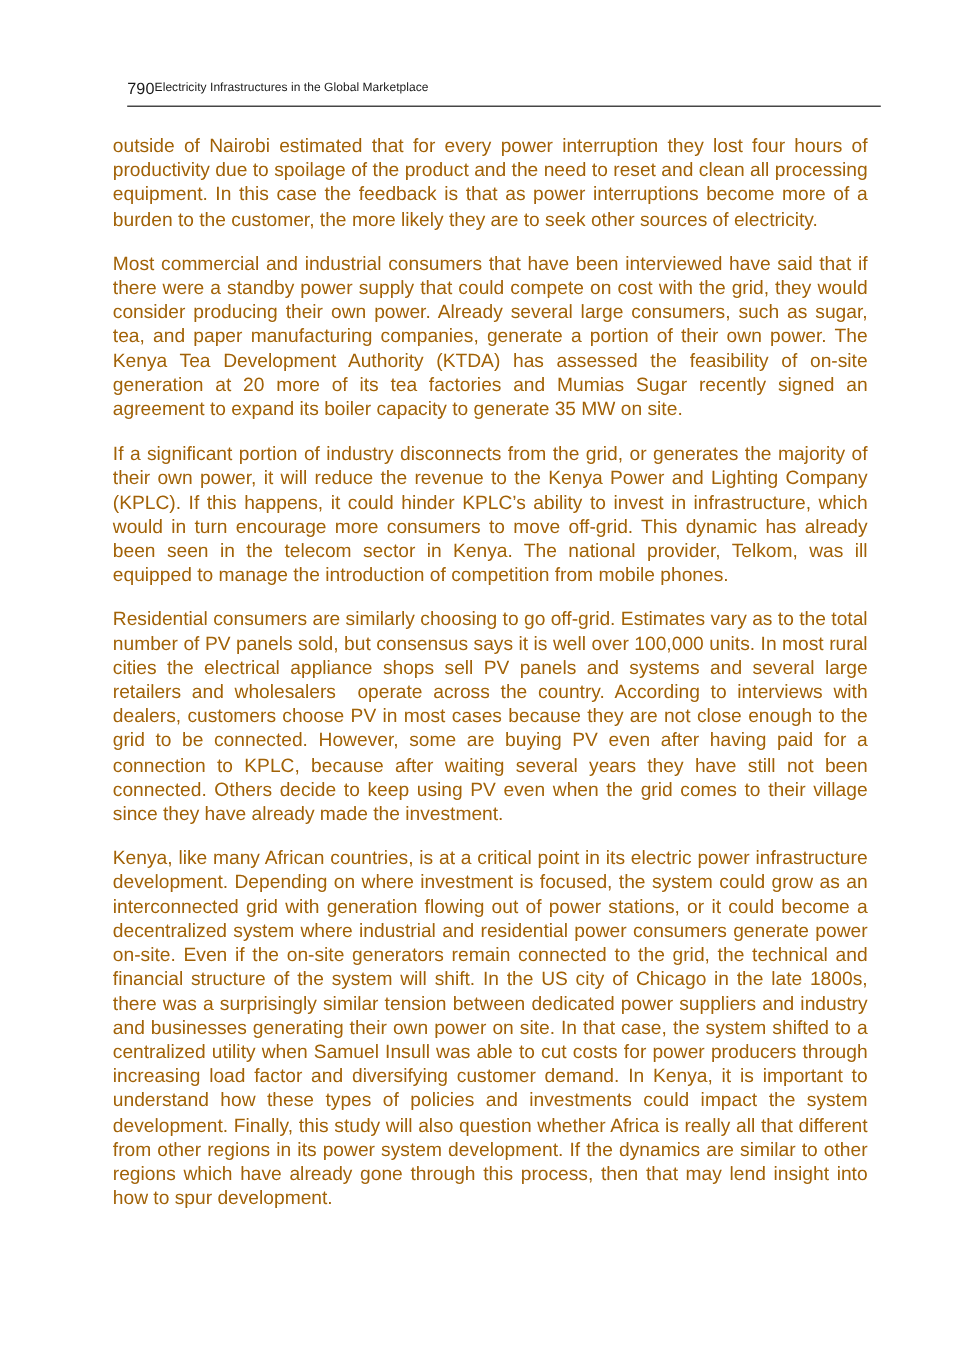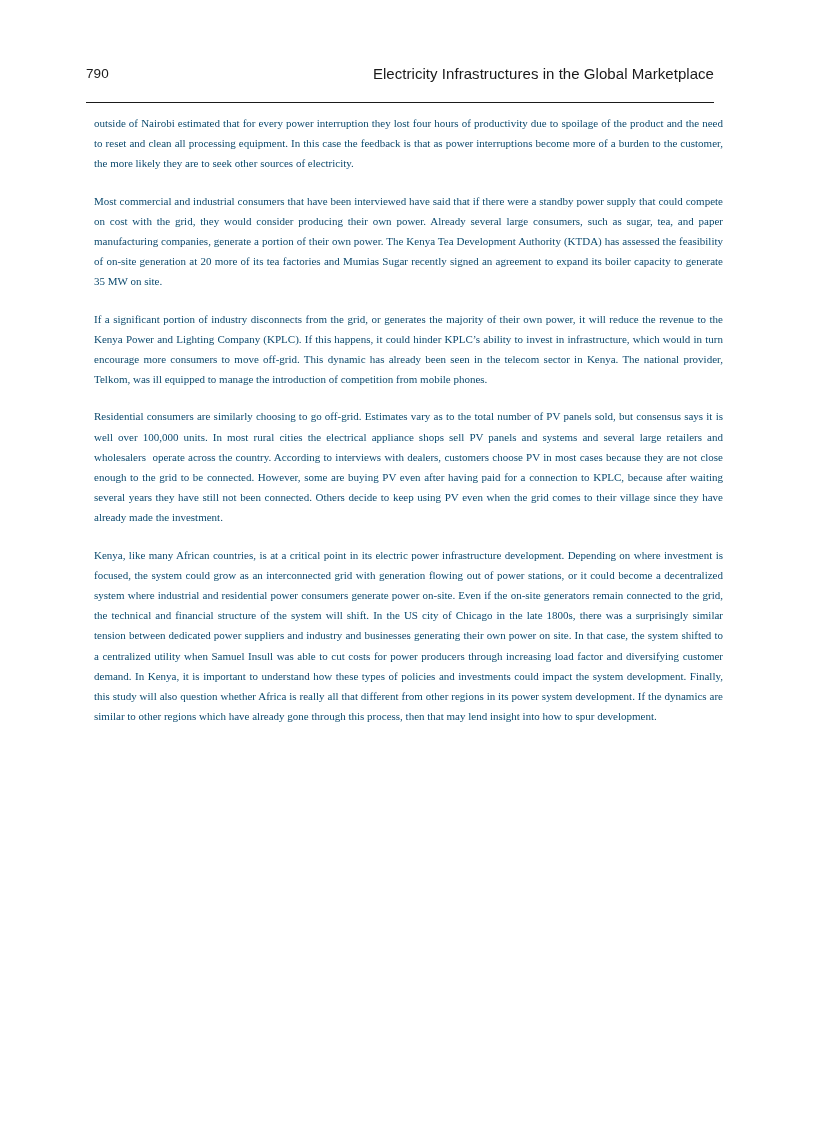--- a/index.html
+++ b/index.html
@@ -20,63 +20,62 @@
     position: relative;
     width: 816px;
     height: 1123px;
     box-sizing: border-box;
     background: #ffffff;
   }
 
   
   .page-header {
     position: absolute;
-    left: 86px;
+    left: 106px;
     top: 66px;
     width: 628px;
     display: flex;
     align-items: flex-end;
-    justify-content: space-between;
     border-bottom: 1.6px solid #1a1a1a;
-    padding-bottom: 20px;
+    padding-bottom: 6px;
   }
   .folio {
     font-family: "Liberation Sans", "DejaVu Sans", sans-serif;
     font-size: 13.5px;
     line-height: 16px;
     color: #1a1a1a;
     letter-spacing: 0.1px;
     white-space: nowrap;
   }
   .running-title {
     font-family: "Liberation Sans", "DejaVu Sans", sans-serif;
-    font-size: 15px;
+    font-size: 10px;
     line-height: 16px;
     color: #1a1a1a;
     letter-spacing: 0.05px;
     white-space: nowrap;
     text-align: right;
   }
 
   
   .body-column {
     position: absolute;
     left: 94px;
     top: 113px;
     width: 629px;
   }
 
   .para {
     margin: 0 0 17px 0;
-    font-family: Liberation Serif, serif;
-    font-size: 11px;
+    font-family: Liberation Sans, sans-serif;
+    font-size: 16px;
     line-height: 20.2px;
     text-align: justify;
     text-justify: inter-word;
-    color: #0c4a6e;
+    color: #a16207;
     hyphens: none;
     -webkit-hyphens: none;
     white-space: pre-wrap;
   }
   .para:last-child {
     margin-bottom: 1px;
   }
 </style>
 </head>
 <body>

